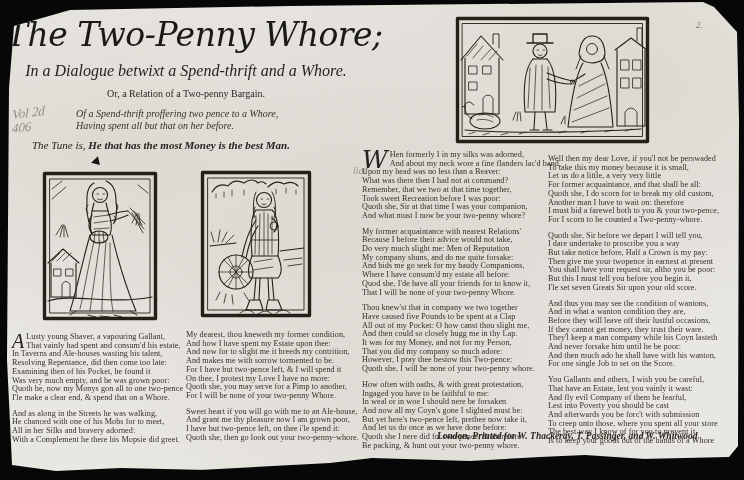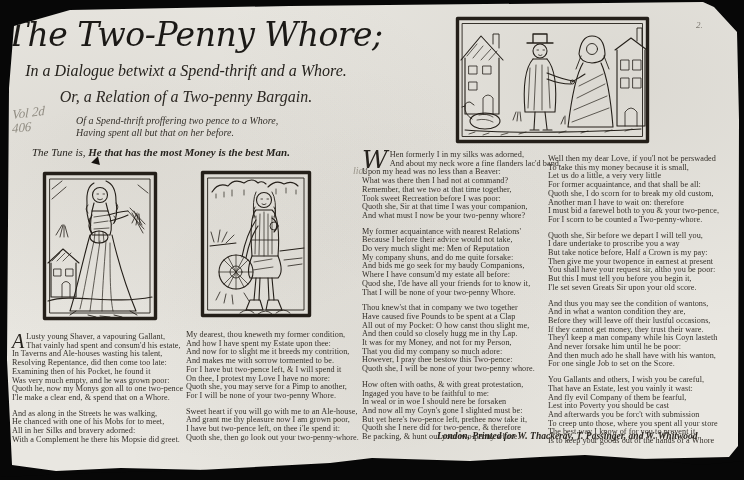--- a/index.html
+++ b/index.html
@@ -16,21 +16,21 @@
       739px 120px, 738px 446px, 729px 457px, 640px 459px, 566px 463px, 431px 466px,
       250px 471px, 121px 468px, 56px 471px, 12px 465px, 7px 360px, 9px 88px); padding-left: 10px;}
   .bottom-ink{position:absolute;left:0;top:0;width:744px;height:480px;background:#070707;pointer-events:none;
     clip-path: polygon(0px 477px, 90px 473px, 200px 470px, 330px 463px, 372px 458px, 470px 461px,
       540px 457px, 585px 455px, 645px 459px, 700px 465px, 744px 461px, 744px 480px, 0px 480px);}
   
   .masthead{position:absolute;left:6px;top:15px;width:360px;text-align:center;color:#221f1b;}
   .title{font-family:"DejaVu Serif",serif;font-style:italic;font-size:33px;line-height:40px;
          letter-spacing:-0.5px;white-space:nowrap;color:#1b1916;}
   .dialogue{font-style:italic;font-size:16px;line-height:18px;margin-top:7px;white-space:nowrap;color:#26231e;}
-  .relation{font-style:italic;font-size:16px;margin-top:8px;color:#2c2823;}
+  .relation{font-size:10px;margin-top:8px;color:#2c2823;}
   .argument{font-style:italic;font-size:10px;line-height:12px;margin-top:9px;text-align:left;
             padding-left:70px;color:#35312b;}
   .tuneline{font-style:italic;font-size:11px;margin-top:7px;text-align:left;padding-left:26px;
             white-space:nowrap;color:#26231e;}
   .tuneline b{font-weight:bold;}
   
   .volnote{position:absolute;left:12px;top:106px;font-style:italic;font-size:13px;line-height:14px;
            color:#918d83;transform:rotate(-7deg) skewX(-8deg);}
   .cornermark{position:absolute;left:696px;top:20px;font-style:italic;font-size:9px;color:#7c7870;}
   .bleedmark{position:absolute;left:353px;top:165px;font-style:italic;font-size:10px;color:#9a958a;}
@@ -261,20 +261,21 @@
             <div class="line">That you did my company so much adore:</div>
             <div class="line">However, I pray thee bestow this Two-pence:</div>
             <div class="line">Quoth she, I will be none of your two-penny whore.</div>
           </div>
           <div class="stanza">
             <div class="line">How often with oaths, &amp; with great protestation,</div>
             <div class="line">Ingaged you have to be faithful to me:</div>
             <div class="line">In weal or in woe I should nere be forsaken</div>
             <div class="line">And now all my Coyn's gone I slighted must be:</div>
             <div class="line">But yet here's two-pence left, prethee now take it,</div>
+            <div class="line">And let us do once as we have done before:</div>
             <div class="line">Quoth she I nere did for two-pence, &amp; therefore</div>
             <div class="line">Be packing, &amp; hunt out your two-penny whore.</div>
           </div>
         </div>
     </div>
 
     <div class="col" style="left:548px;top:155px;">
       <div>
           <div class="stanza">
             <div class="line">Well then my dear Love, if you'l not be perswaded</div>

